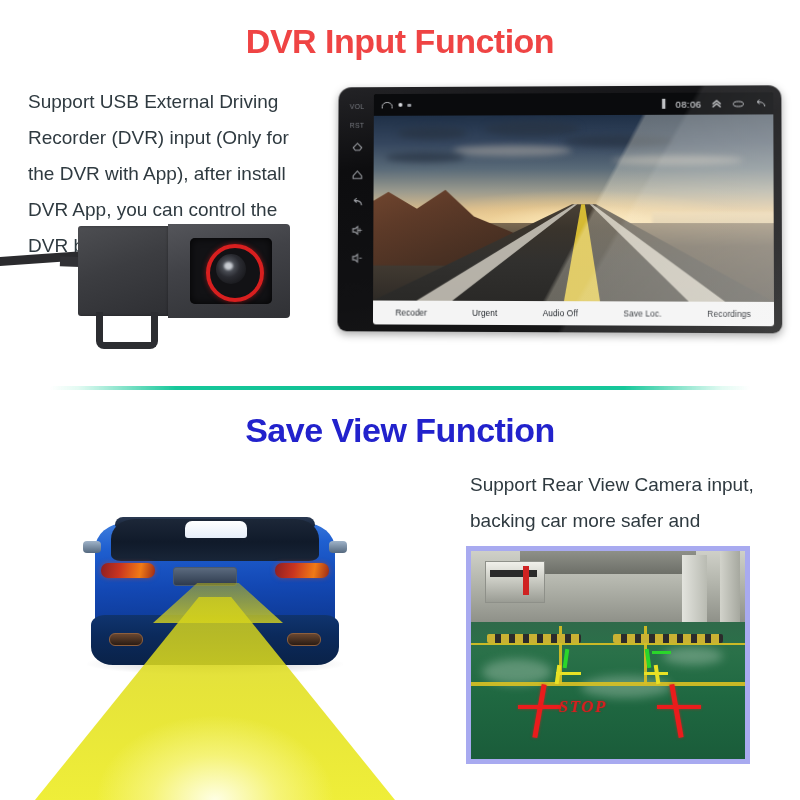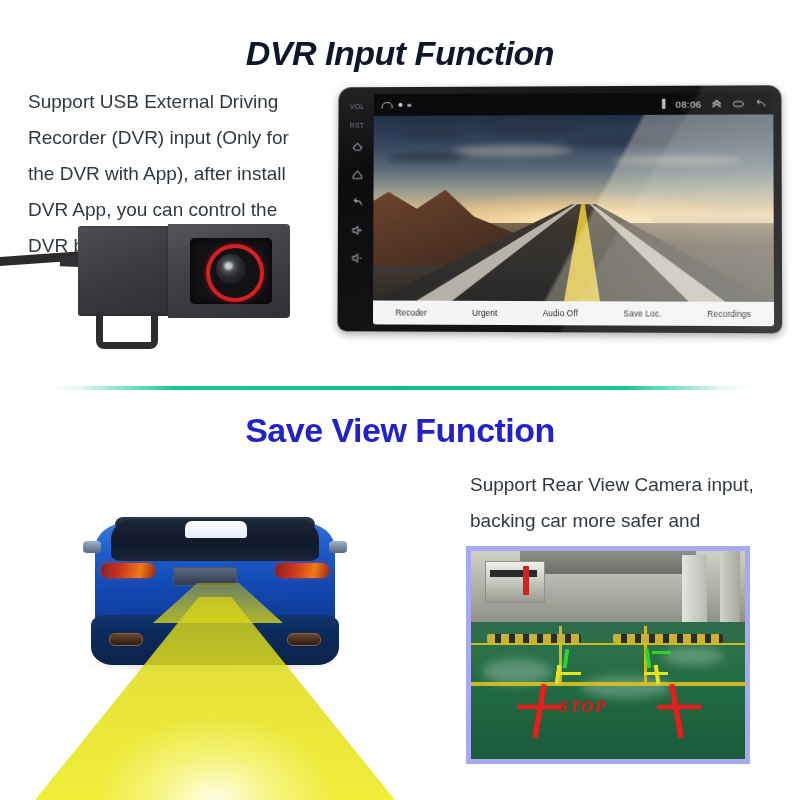--- a/index.html
+++ b/index.html
@@ -20,24 +20,23 @@
   .section-title {
     position: absolute;
     left: 0;
     width: 800px;
     text-align: center;
     font-weight: bold;
     letter-spacing: -0.5px;
     font-family: "Liberation Sans", sans-serif;
   }
   #dvr-title {
-    top: 34px;
+    top: 22px;
     font-size: 34px;
-    color: #0f172a;
-    font-style: italic;
+    color: #ef4444;
   }
   #rear-title {
     top: 411px;
     font-size: 34px;
     color: #2222cc;
   }
 
   
   .body-text {
     position: absolute;

